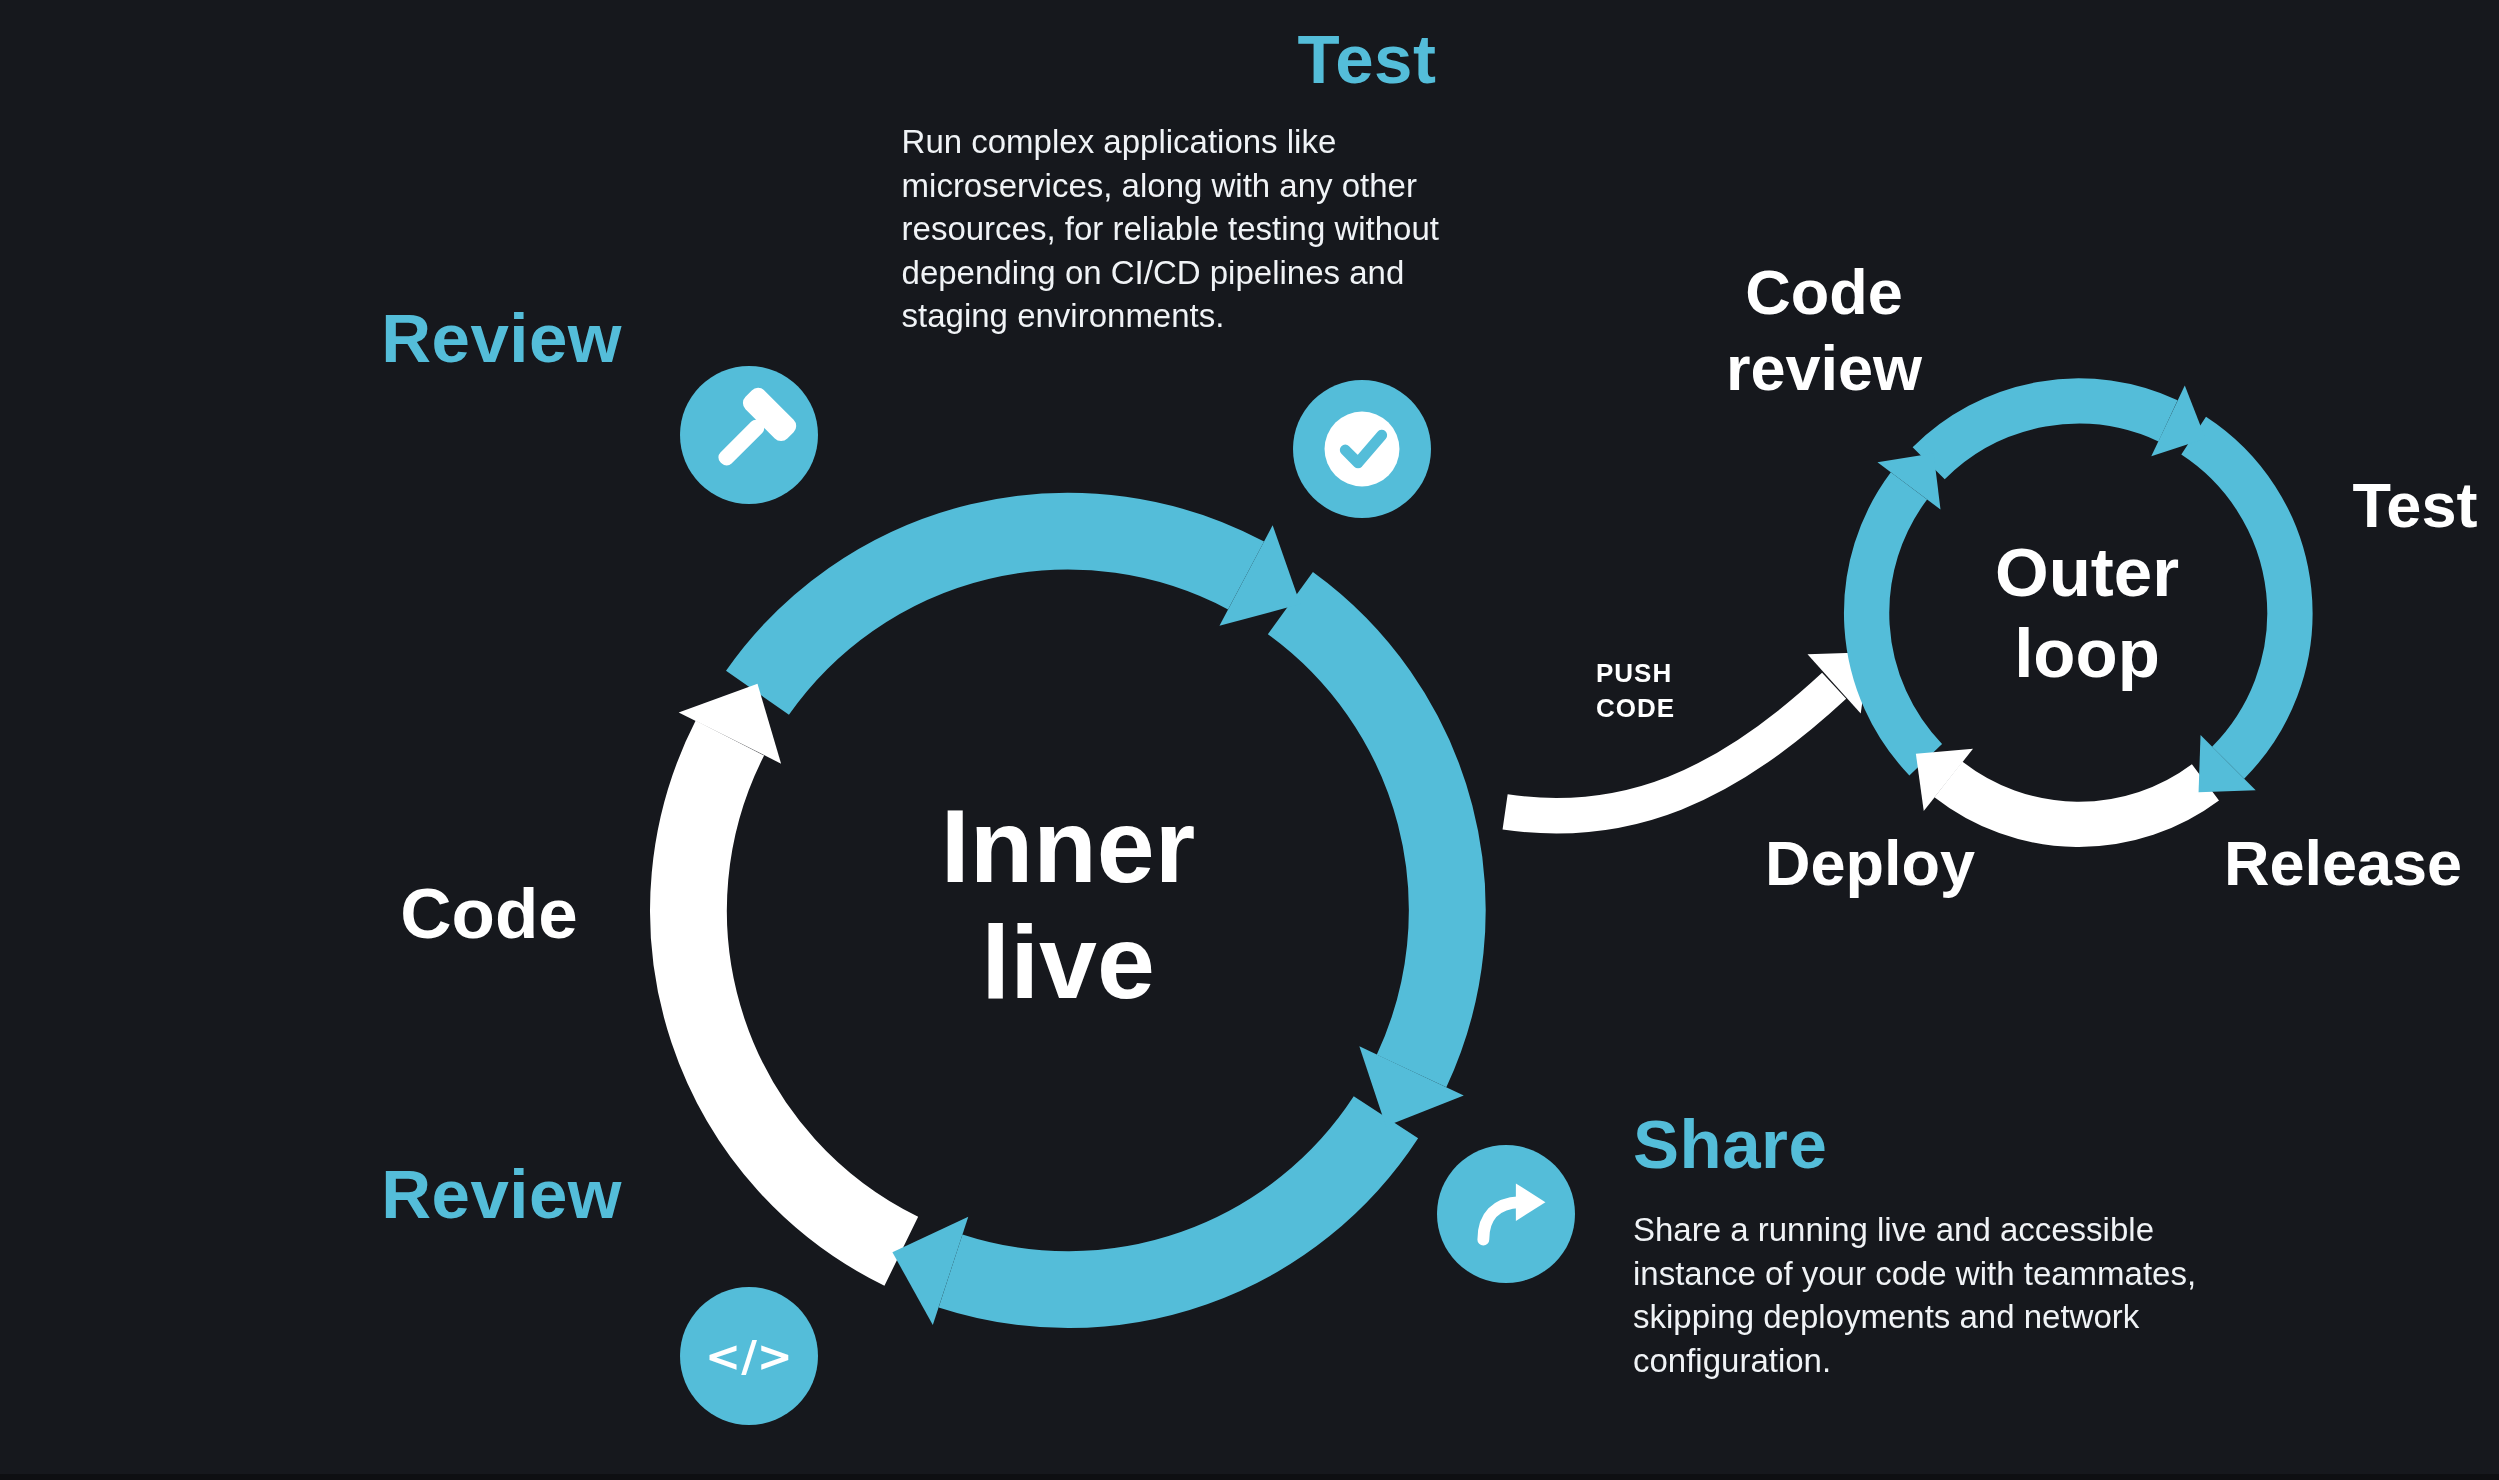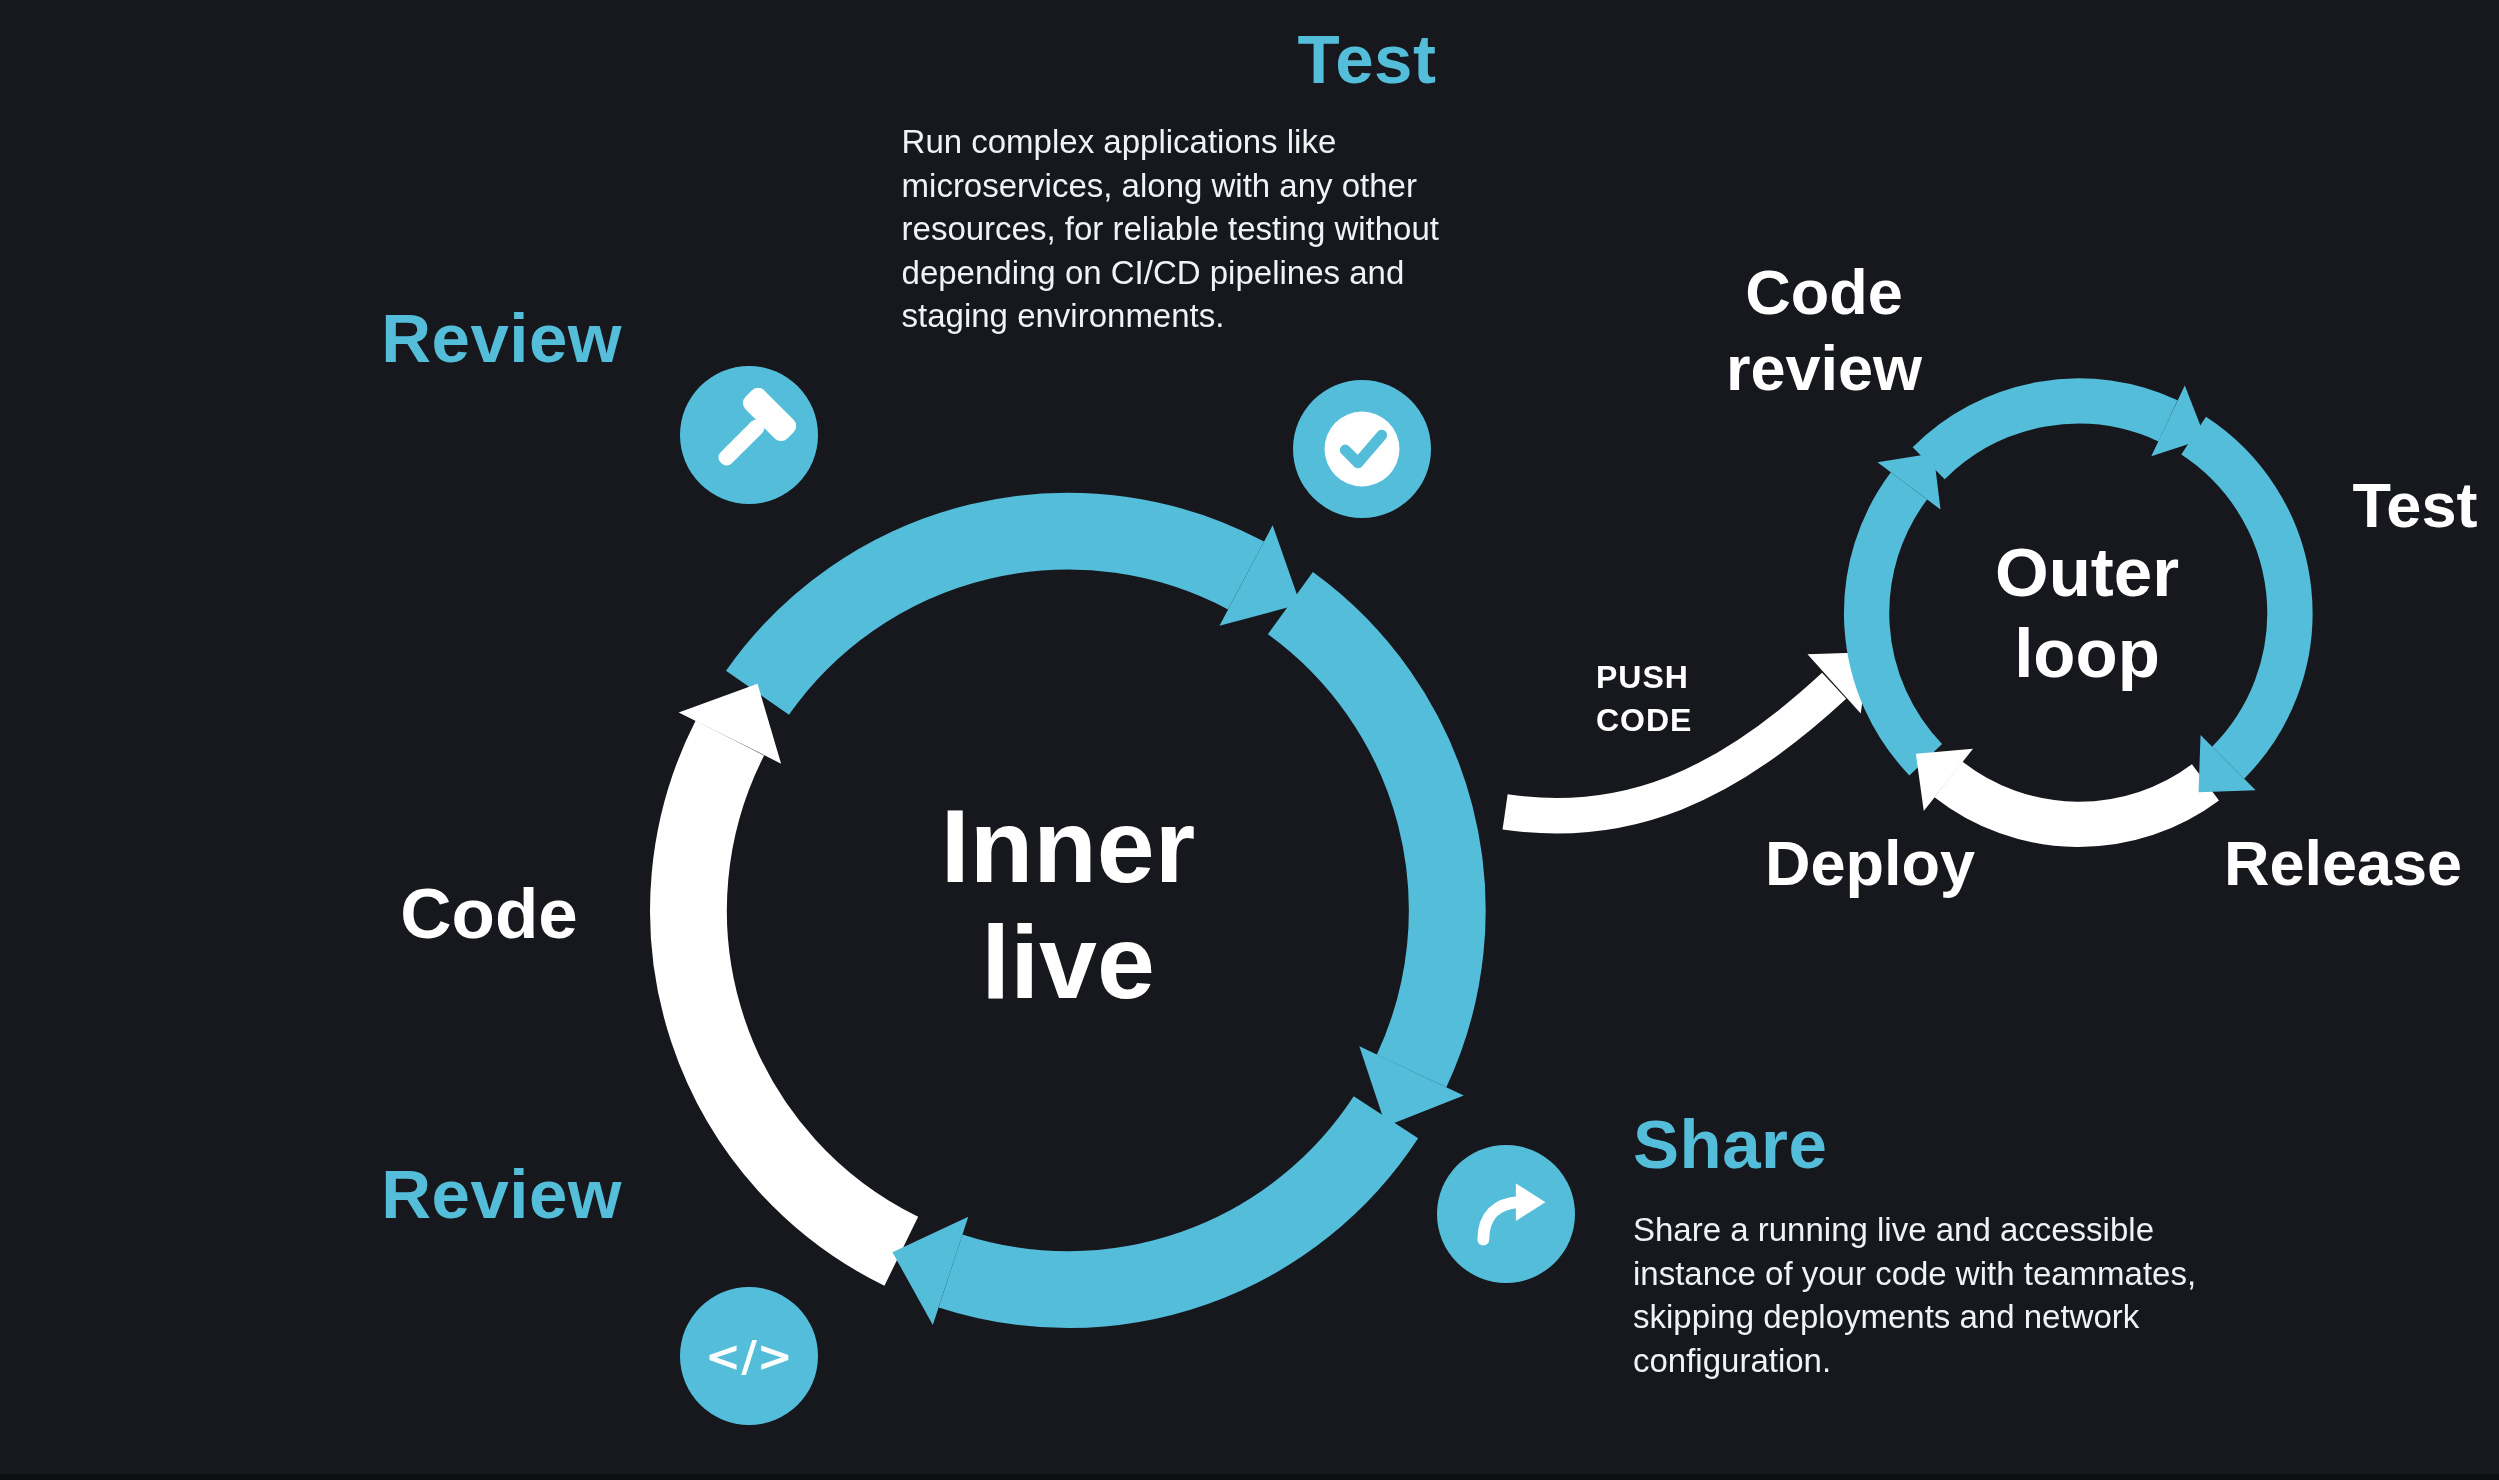--- a/index.html
+++ b/index.html
@@ -57,21 +57,21 @@
   .station {
     font-size: 63px;
     font-weight: 700;
     color: var(--white);
     white-space: pre-line;
     line-height: 1.2;
   }
   .code-label { font-size: 71px; }
 
   .push-label {
-    font-size: 32px;
+    font-size: 26px;
     font-weight: 700;
     color: var(--white);
     line-height: 1.33;
     letter-spacing: 1px;
     white-space: pre-line;
   }
 
   .icon-circle {
     position: absolute;
     width: 138px;

